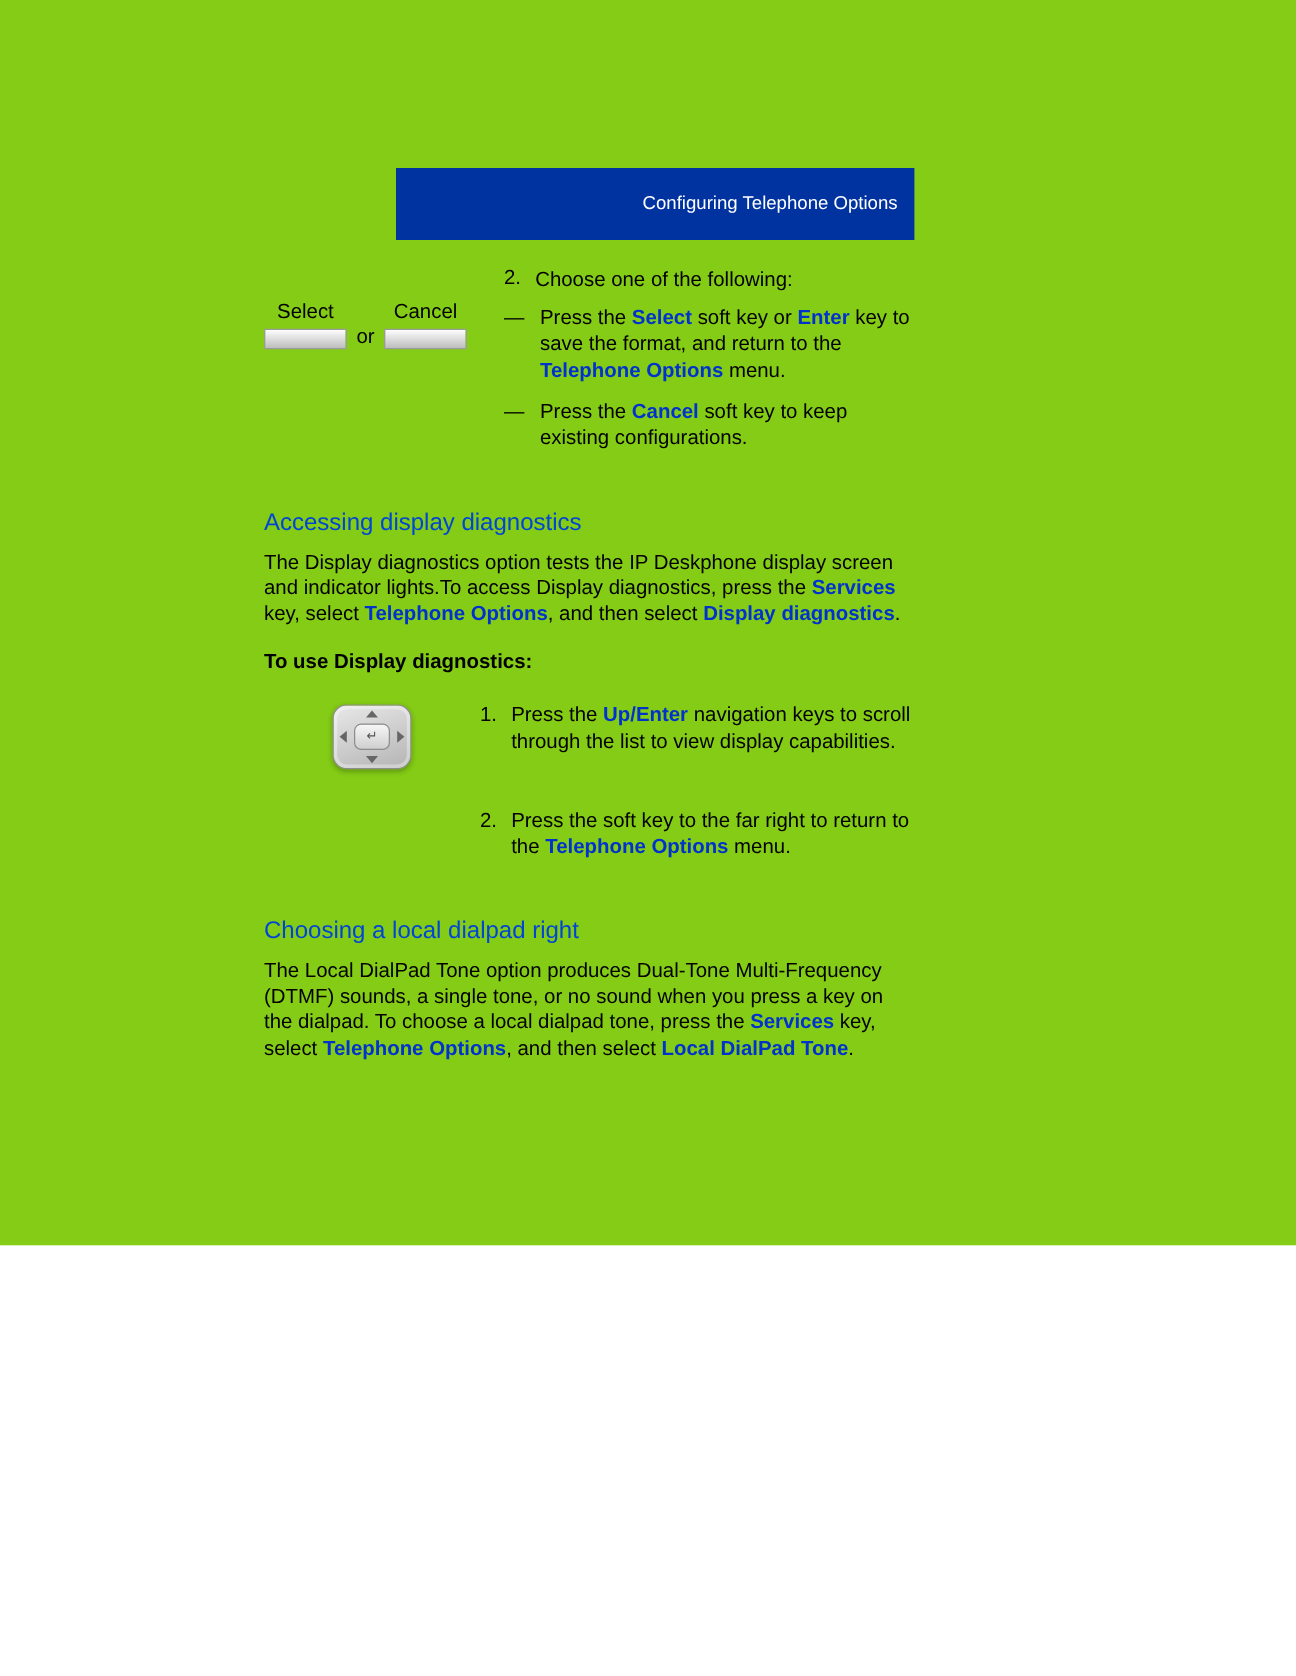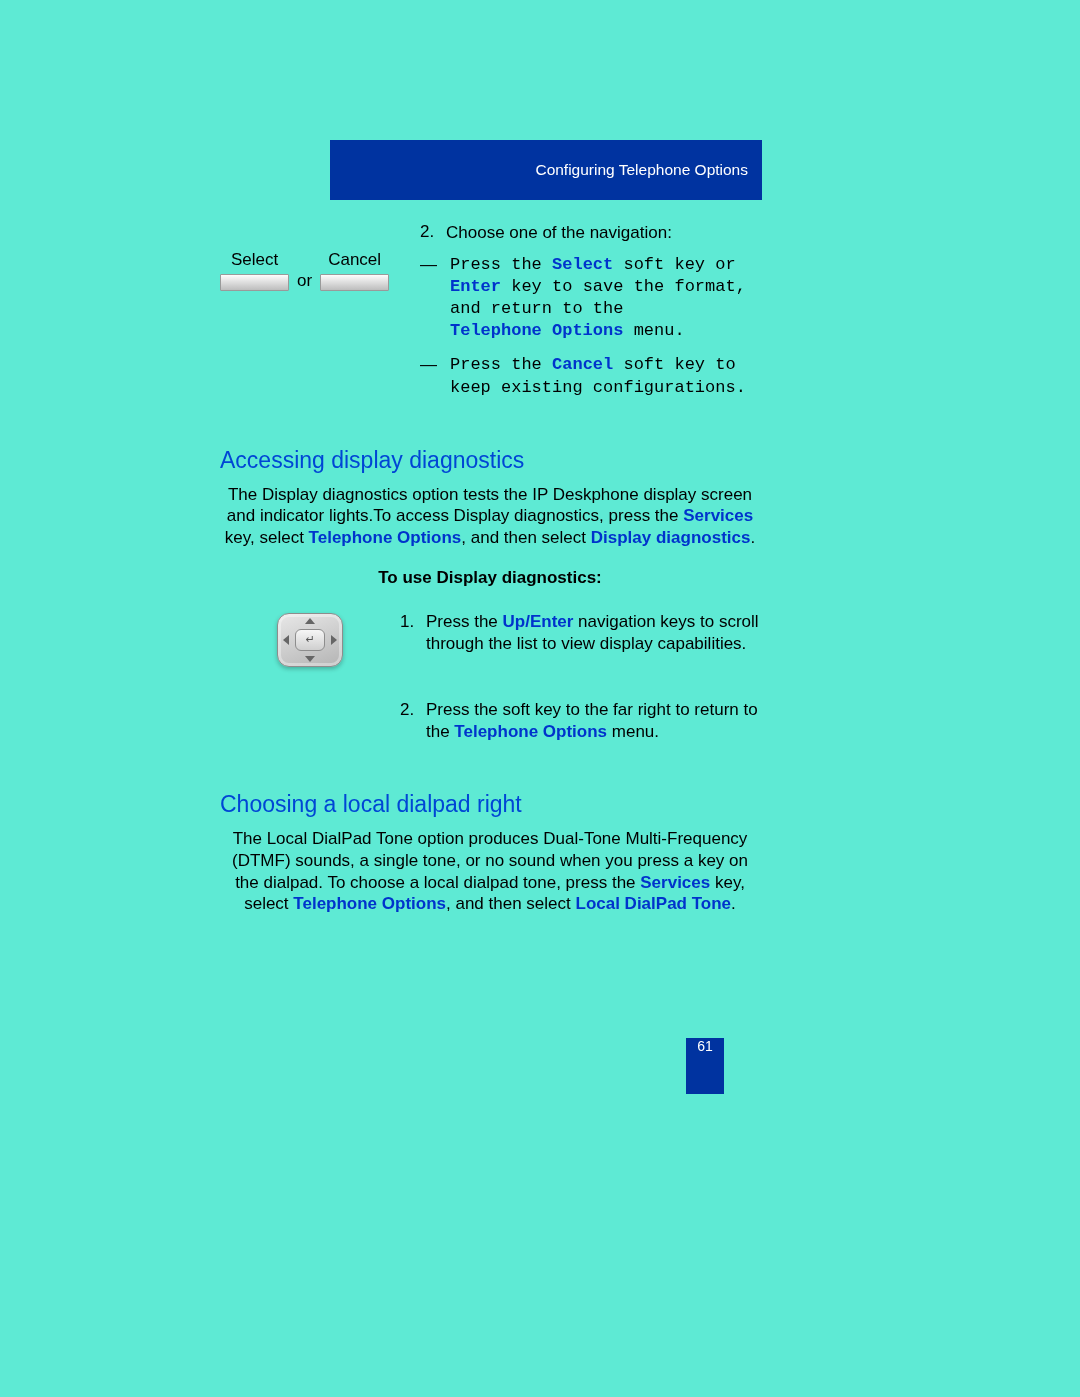--- a/index.html
+++ b/index.html
@@ -7,22 +7,22 @@
     padding: 0;
     background: #ffffff;
     font-family: Arial, Helvetica, sans-serif;
     font-size: 17px;
     color: #000000;
     width: 1080px;
   }
   .page {
     position: relative;
     width: 1080px;
-    height: 1397px;
-    background: #5eead4;
+    height: 1038px;
+    background: #84cc16;
   }
   .header-bar {
     position: absolute;
     left: 330px;
     top: 140px;
     width: 432px;
     height: 60px;
     background: #0033a0;
     display: flex;
     align-items: center;
@@ -98,34 +98,32 @@
     line-height: 1.3;
   }
   .sub-dash {
     width: 30px;
     flex-shrink: 0;
     text-align: left;
     padding-left: 0px;
   }
   .sub-text {
     flex: 1;
-    font-family: Liberation Mono, monospace;
   }
   .blue-bold { color: #0033cc; font-weight: bold; }
   .h2 {
-    font-size: 23px;
+    font-size: 20px;
     color: #0046d5;
     font-weight: normal;
     margin-top: 36px;
     margin-bottom: 10px;
   }
   .para {
     line-height: 1.28;
     margin-bottom: 4px;
-    text-align: center;
   }
   .bold { font-weight: bold; }
   .diag-row {
     display: flex;
     align-items: flex-start;
     margin-top: 22px;
   }
   .nav-col {
     width: 180px;
     display: flex;
@@ -208,21 +206,21 @@
           <div class="sk-or">or</div>
           <div class="sk-block">
             <div class="sk-label">Cancel</div>
             <div class="sk-button"></div>
           </div>
         </div>
       </div>
       <div class="step-col">
         <div class="step-line">
           <div class="step-num">2.</div>
-          <div class="step-text">Choose one of the navigation:</div>
+          <div class="step-text">Choose one of the following:</div>
         </div>
         <div class="sub-list">
           <div class="sub-item">
             <div class="sub-dash">—</div>
             <div class="sub-text">
               <span>Press the </span><span class="blue-bold">Select</span><span> soft key or </span><span class="blue-bold">Enter</span><span> key to save the format, and return to the </span><br><span class="blue-bold">Telephone Options</span><span> menu.</span>
             </div>
           </div>
           <div class="sub-item">
             <div class="sub-dash">—</div>

